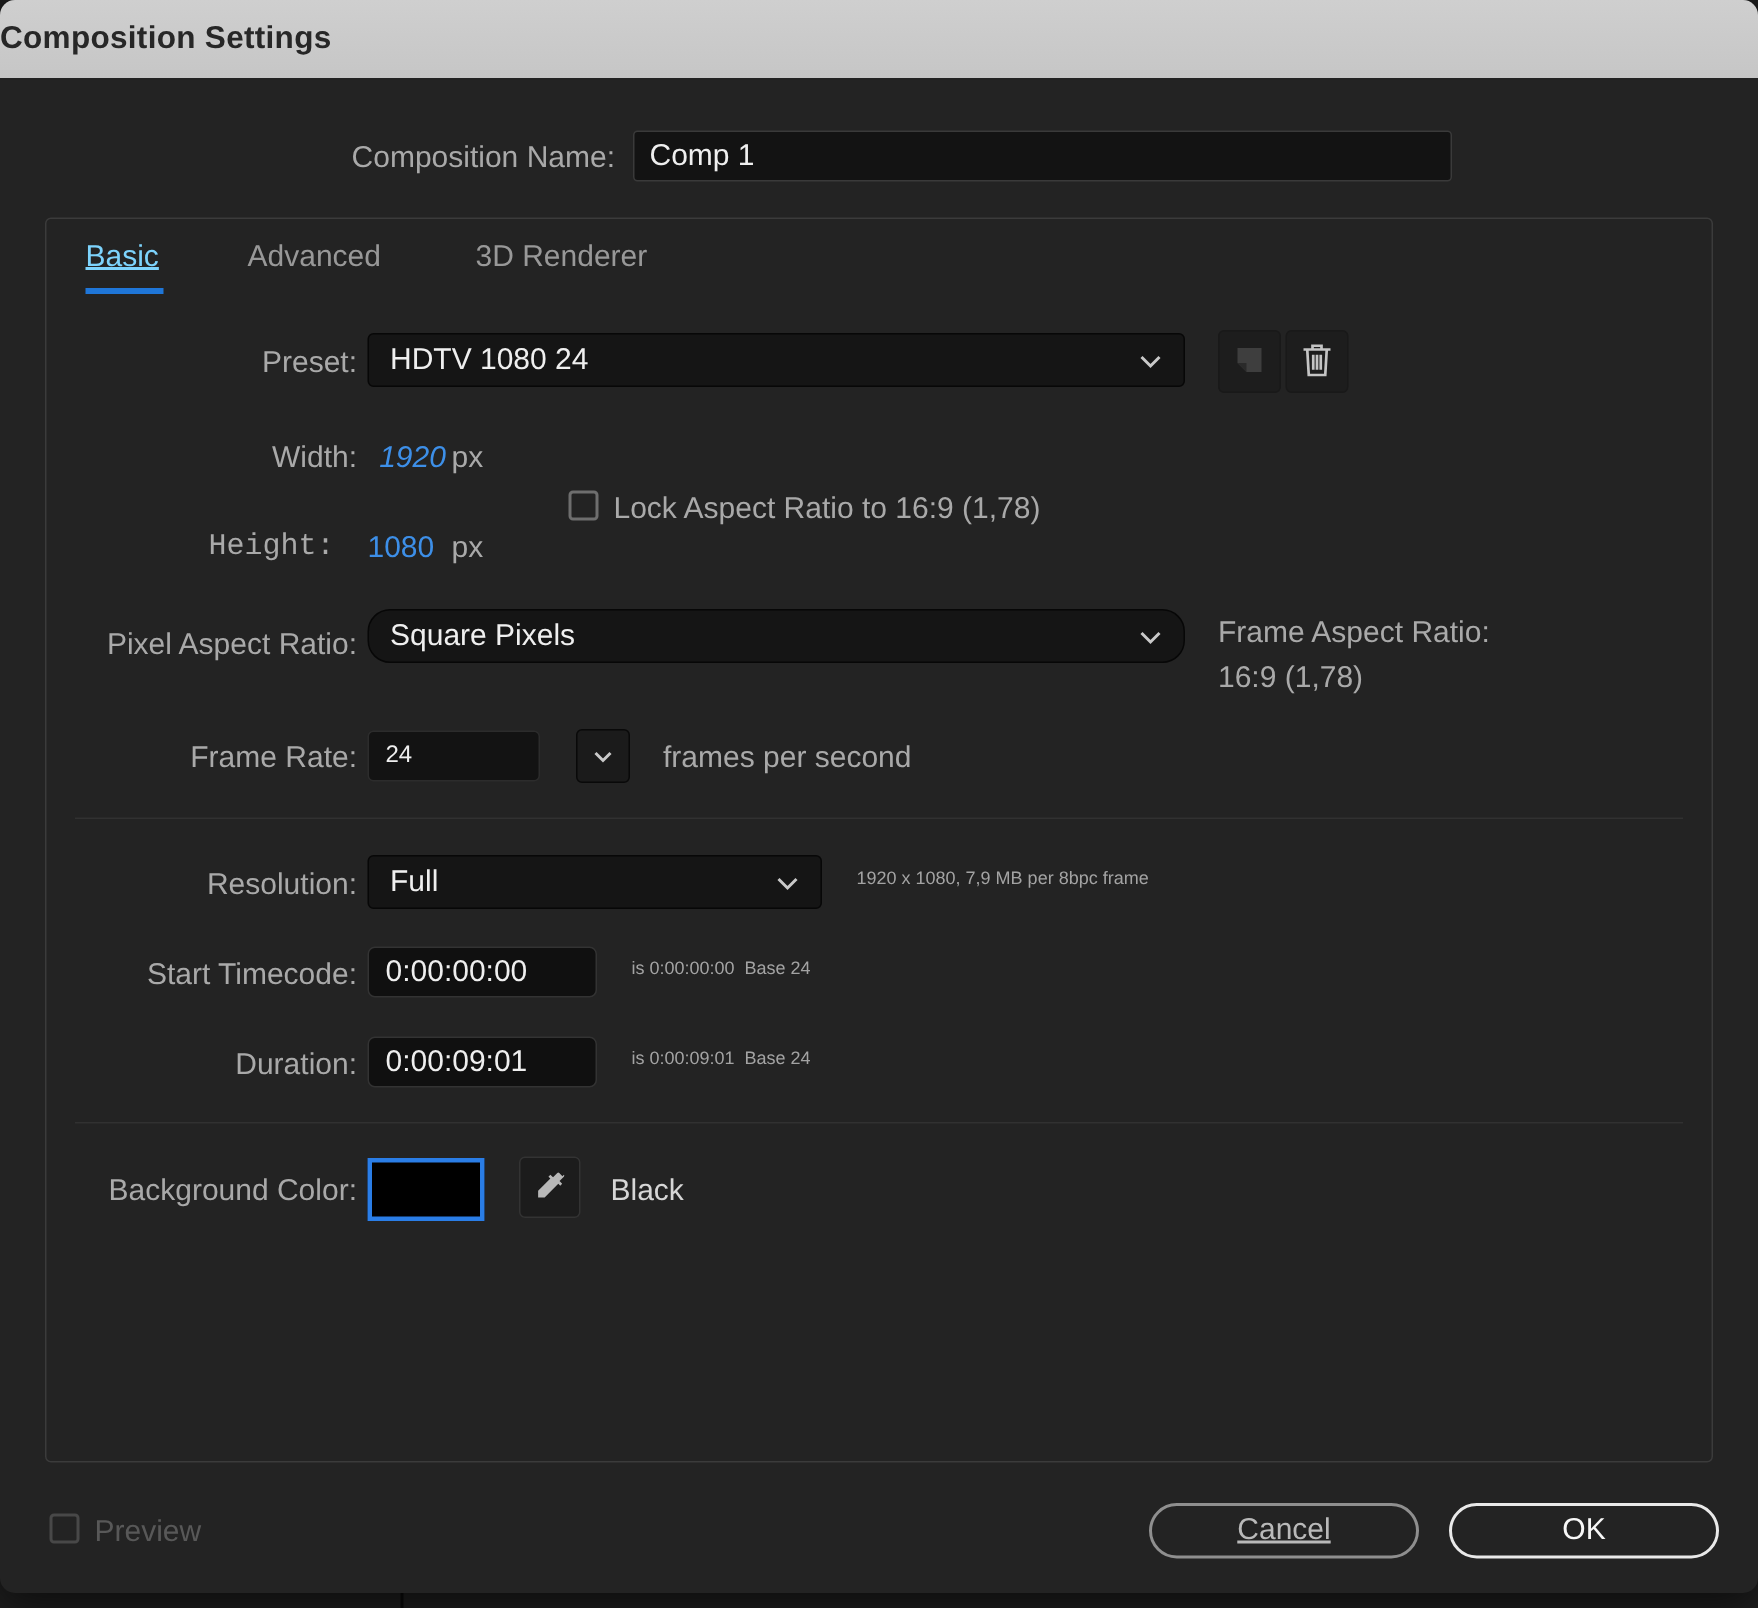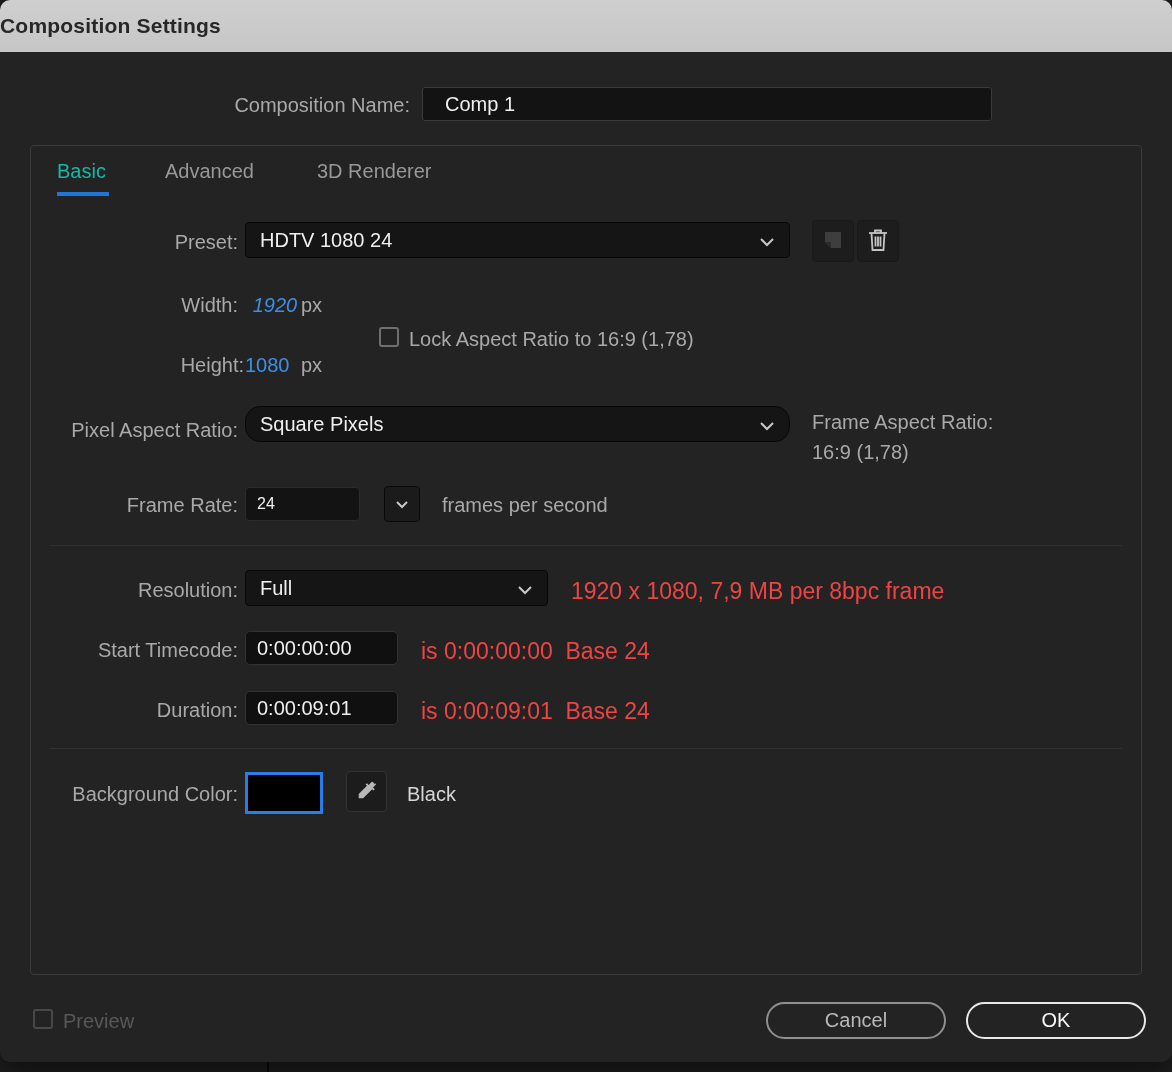--- a/index.html
+++ b/index.html
@@ -25,30 +25,30 @@
     font-size:21px;font-weight:bold;color:#272727;letter-spacing:.2px;
   }
   .label{position:absolute;color:#a9a9a9;font-size:20px;line-height:24px;text-align:right;}
   .white{color:#ececec;}
   .blue-val{color:#3d8fe8;}
   .dim{color:#4f4f4f;}
 
   .name-input{
     position:absolute;left:422px;top:87px;width:524px;height:32px;
     background:#131313;border:1px solid #3a3a3a;border-radius:3px;
-    color:#efefef;font-size:20px;padding:0 22px;font-family:"Liberation Sans",sans-serif;
+    color:#efefef;font-size:20px;padding:0 10px;font-family:"Liberation Sans",sans-serif;
   }
 
   .panel{
     position:absolute;left:30px;top:145px;width:1110px;height:828px;
     border:1px solid #3b3b3b;border-radius:4px;background:#232323;
   }
 
   .tab{position:absolute;top:160px;font-size:20px;color:#989898;cursor:default;}
-  .tab.active{color:#14b8a6;}
+  .tab.active{color:#7dd3fc;text-decoration:underline;}
   .tab-underline{position:absolute;left:57px;top:192px;width:52px;height:4px;background:#1f76d8;}
 
   .select{
     position:absolute;height:36px;background:#151515;border:1px solid #070707;
     border-radius:4px;display:flex;align-items:center;
     color:#efefef;font-size:20px;padding:0 14px;box-sizing:border-box;
   }
   .select .chev{margin-left:auto;}
   .select.disabled{background:#262626;border-color:#262626;color:#4e4e4e;}
 
@@ -70,32 +70,32 @@
   .mini-drop{
     position:absolute;width:36px;height:36px;background:#1b1b1b;border:1px solid #090909;
     border-radius:4px;display:flex;align-items:center;justify-content:center;padding:0;
   }
   .checkbox{
     position:absolute;width:20px;height:20px;border:2px solid #6e6e6e;border-radius:3px;
     background:transparent;box-sizing:border-box;
   }
   .checkbox.dim-box{border-color:#484848;}
   .sep{position:absolute;left:50px;width:1072px;height:1px;background:#313131;}
-  .info{position:absolute;color:#ef4444;font-size:23px;white-space:pre;}
+  .info{position:absolute;color:#a3a3a3;font-size:12px;white-space:pre;}
 
   .swatch{
     position:absolute;left:245px;top:772px;width:72px;height:36px;
     background:#000;border:3px solid #2a7de6;
   }
   .pill{
     position:absolute;top:1002px;width:180px;height:37px;border-radius:19px;
     background:transparent;font-size:20px;display:flex;align-items:center;justify-content:center;
     font-family:"Liberation Sans",sans-serif;cursor:pointer;
   }
-  .pill.cancel{left:766px;border:2px solid #8f8f8f;color:#b9b9b9;}
+  .pill.cancel{left:766px;border:2px solid #8f8f8f;color:#b9b9b9;text-decoration:underline;}
   .pill.ok{left:966px;border:2px solid #e9e9e9;color:#f7f7f7;}
 </style>
 </head>
 <body>
 
 <div class="behind"></div>
 <div class="behind-divider"></div>
 
 <div class="dialog">
 
@@ -141,21 +141,21 @@
     </span>
   </button>
 
   <div class="label" style="left:38px;top:293px;width:200px;">Width:</div>
   <div class="label blue-val" style="left:245px;top:293px;width:60px;text-align:center;font-style:italic;">1920</div>
   <div class="label" style="left:301px;top:293px;width:30px;text-align:left;">px</div>
 
   <div class="checkbox" style="left:379px;top:327px;"></div>
   <div class="label" style="left:409px;top:327px;width:320px;text-align:left;">Lock Aspect Ratio to 16:9 (1,78)</div>
 
-  <div class="label" style="left:44px;top:353px;width:200px;">Height:</div>
+  <div class="label" style="left:23px;top:353px;width:200px;font-family:Liberation Mono, monospace;">Height:</div>
   <div class="label blue-val" style="left:245px;top:353px;width:60px;text-align:left;">1080</div>
   <div class="label" style="left:301px;top:353px;width:30px;text-align:left;">px</div>
 
   <div class="label" style="left:38px;top:418px;width:200px;">Pixel Aspect Ratio:</div>
   <div class="select" style="left:245px;top:406px;width:545px;border-radius:15px;">
     <span>Square Pixels</span>
     <span class="chev">
       <svg width="16" height="10" viewBox="0 0 16 10">
           <polyline points="2,2 8,8 14,2" fill="none" stroke="#c9c9c9" stroke-width="2"></polyline>
         </svg>

